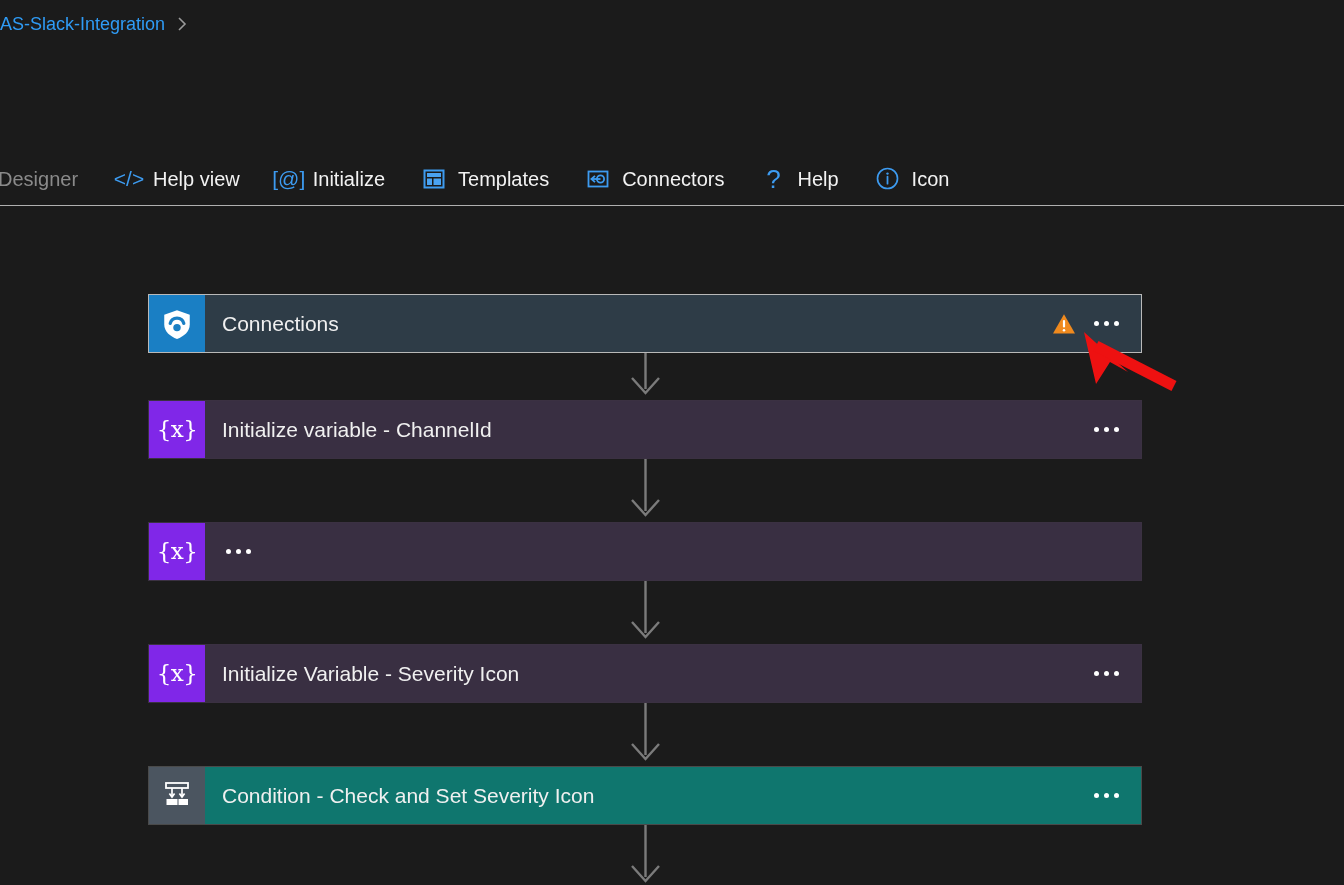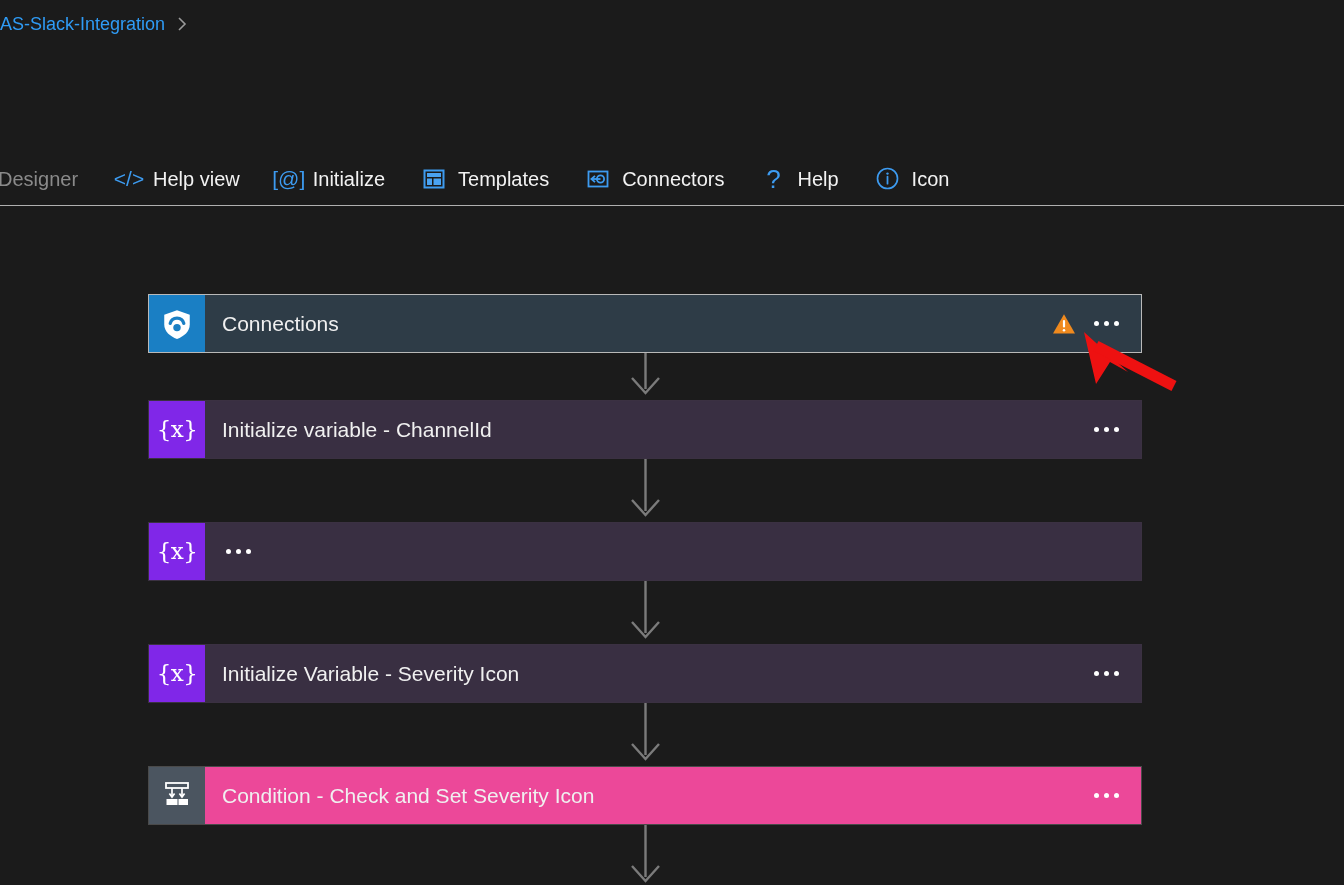--- a/index.html
+++ b/index.html
@@ -159,21 +159,21 @@
   .node--connections { border: 1px solid #b9b9b9; }
   .node--connections .node-icon { background: #1a7fc4; }
   .node--connections .node-body { background: #2e3c47; }
 
   .node--variable { border: 1px solid #3b3142; }
   .node--variable .node-icon { background: #8027e8; }
   .node--variable .node-body { background: #392f42; }
 
   .node--condition { border: 1px solid #4a4a4a; }
   .node--condition .node-icon { background: #4b5560; }
-  .node--condition .node-body { background: #ec4899; }
+  .node--condition .node-body { background: #0f766e; }
 
   .var-glyph {
     color: #ffffff;
     font-family: "DejaVu Serif", serif;
     font-size: 23px;
     line-height: 1;
     letter-spacing: -0.5px;
   }
 
   

